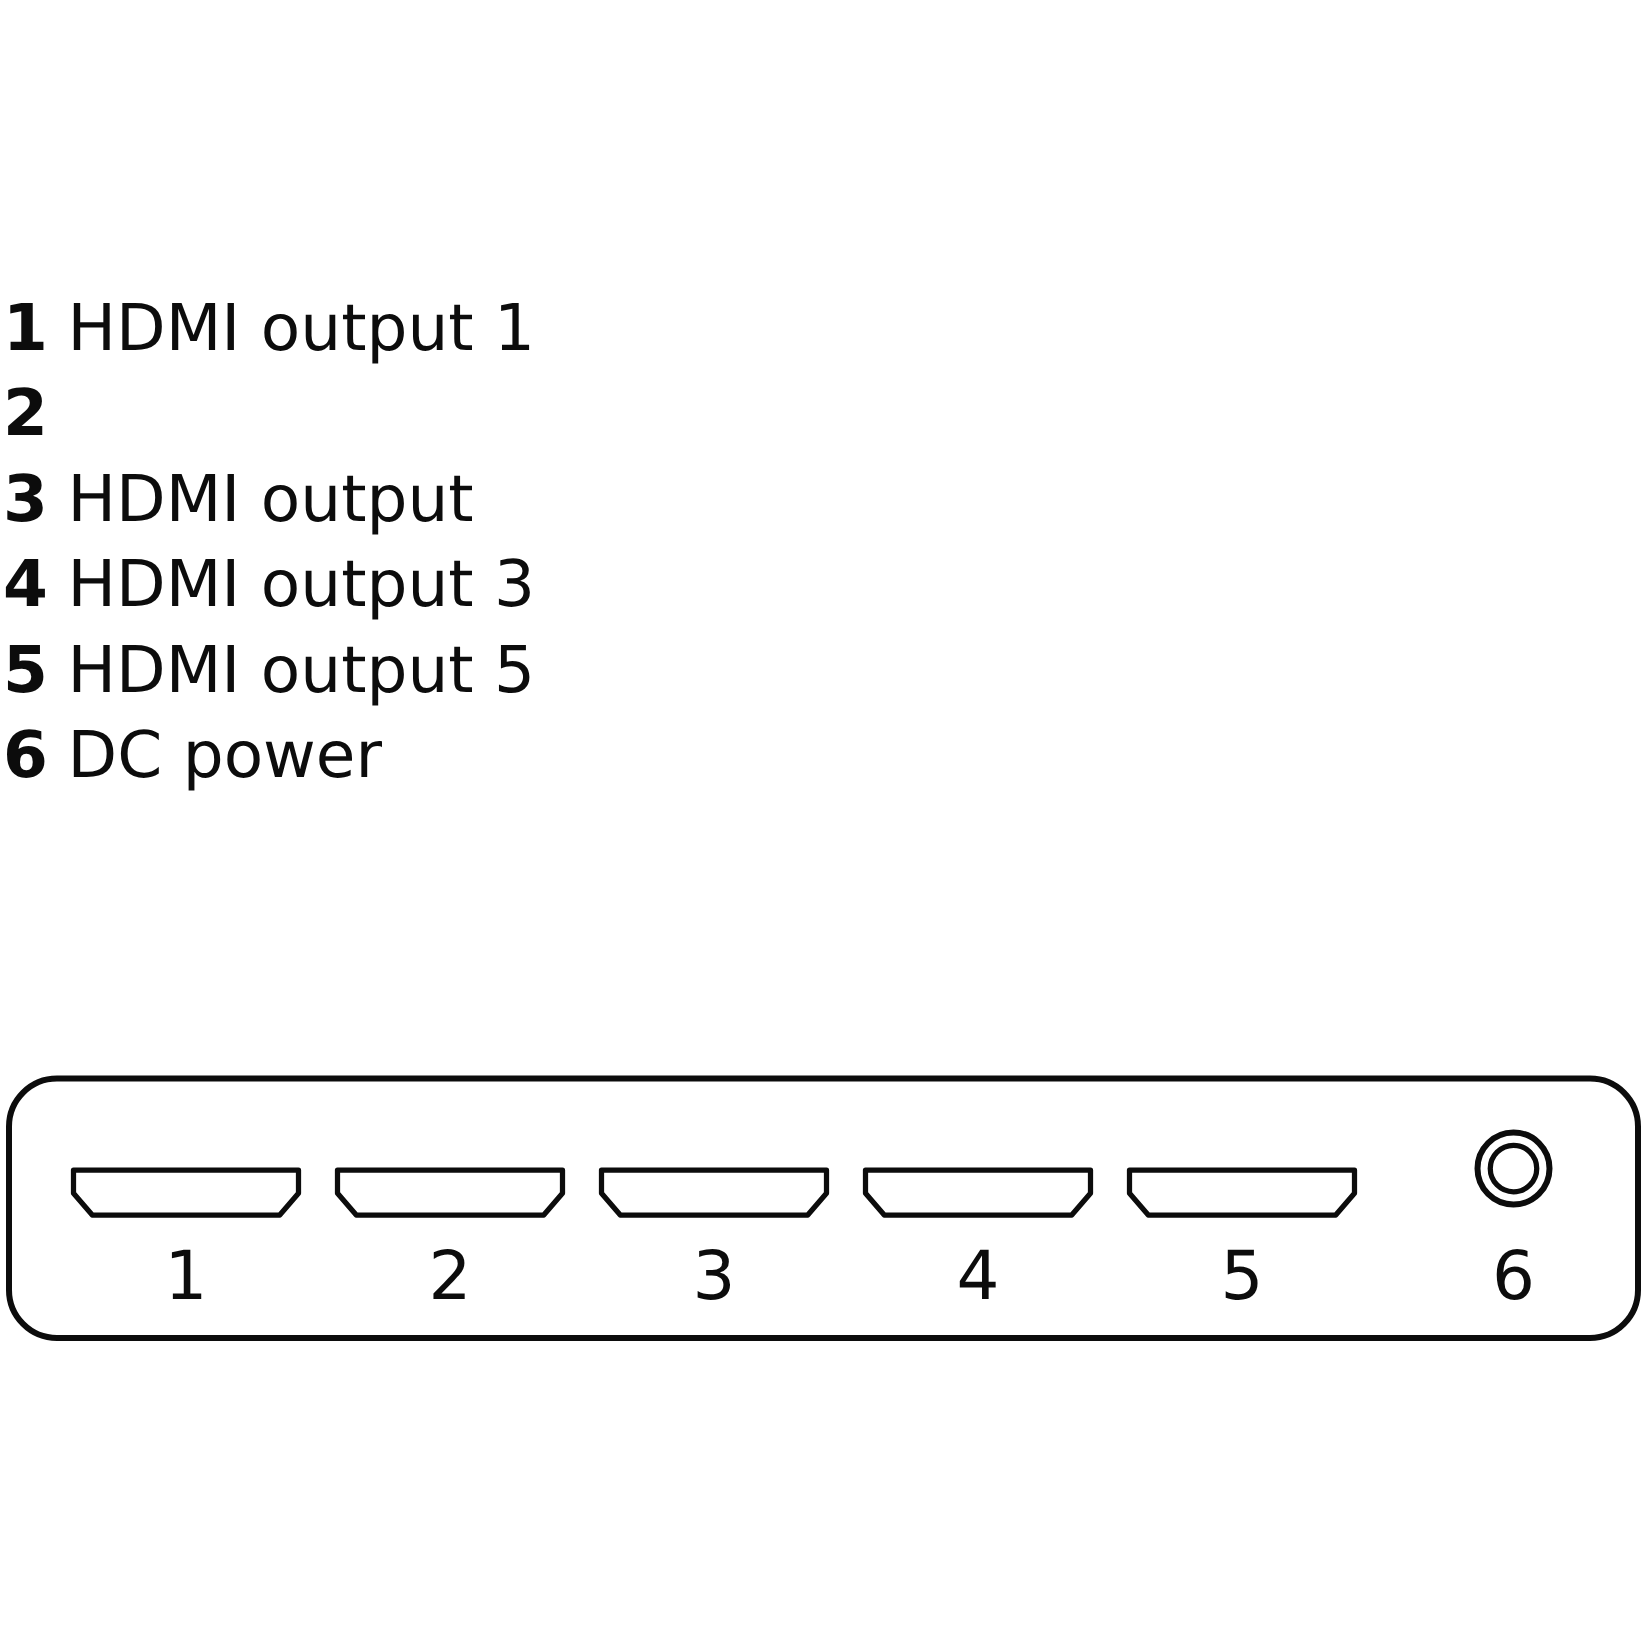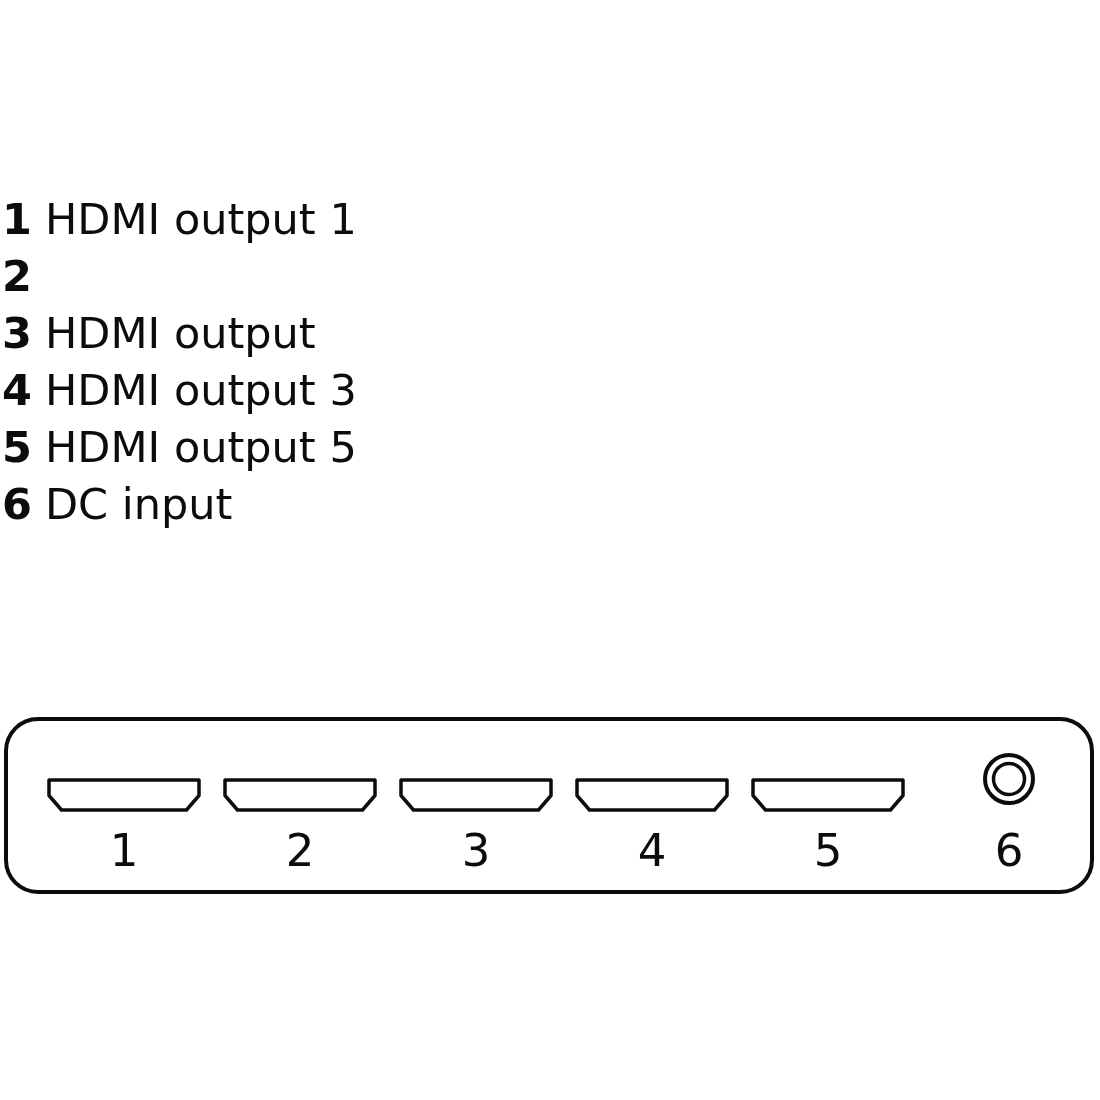--- a/index.html
+++ b/index.html
@@ -112,21 +112,21 @@
     <li class="legend-row">
       <span class="legend-num">4</span>
       <span class="legend-label">HDMI output 3</span>
     </li>
     <li class="legend-row">
       <span class="legend-num">5</span>
       <span class="legend-label">HDMI output 5</span>
     </li>
     <li class="legend-row">
       <span class="legend-num">6</span>
-      <span class="legend-label">DC input</span>
+      <span class="legend-label">DC power</span>
     </li>
   </ul>
 
   <div class="device"></div>
 
   <div class="port-group port-1">
     <svg width="156" height="36" viewBox="0 0 156 36">
       <path d="M3 3 H153 V18.5 L140.5 33 H15.5 L3 18.5 Z" fill="#ffffff" stroke="#0c0c0c" stroke-width="3.5" stroke-linejoin="round"></path>
     </svg>
     <div class="port-num">1</div>

